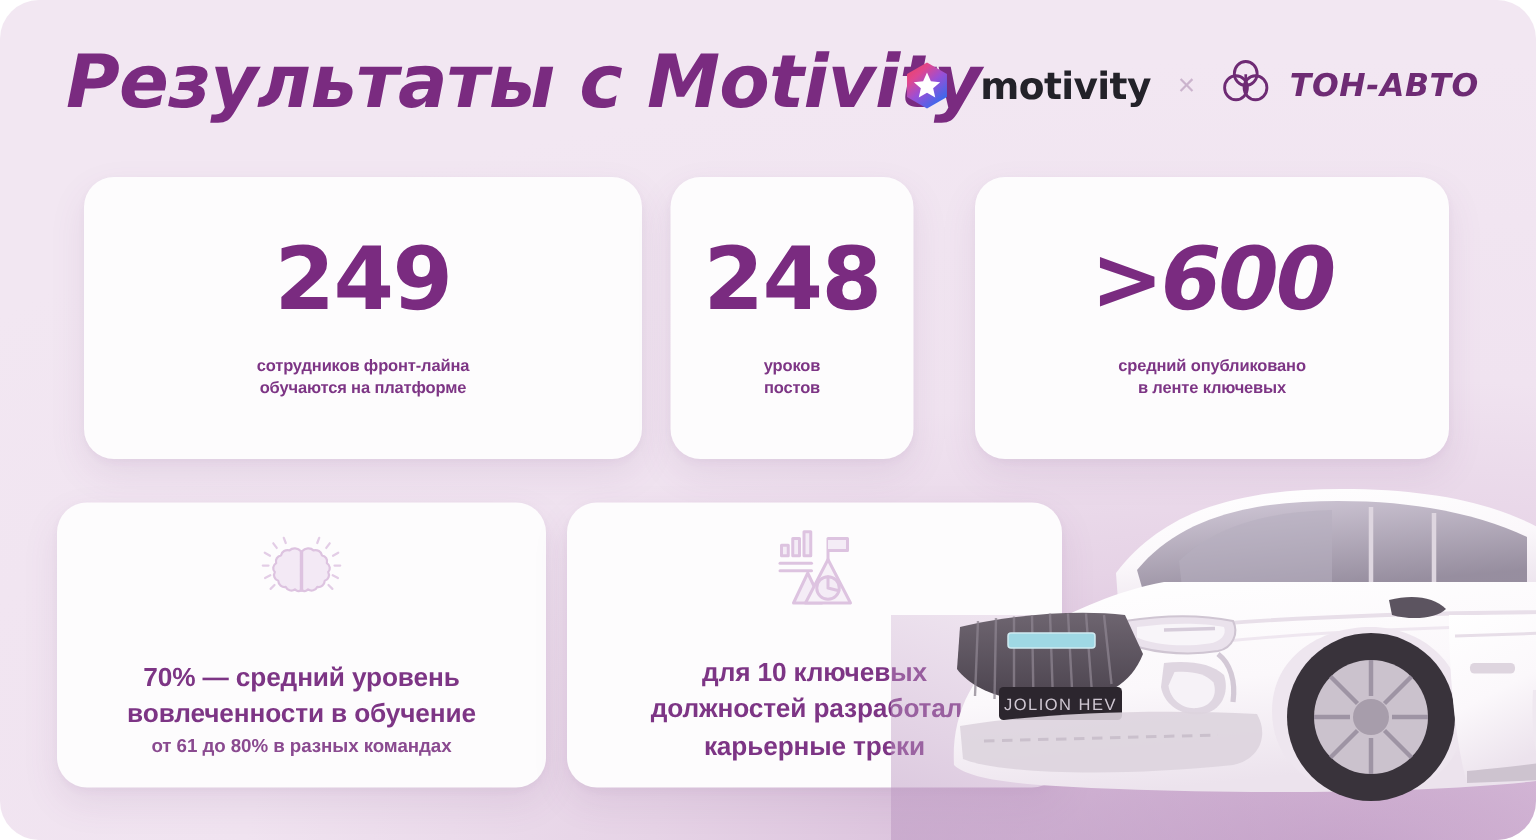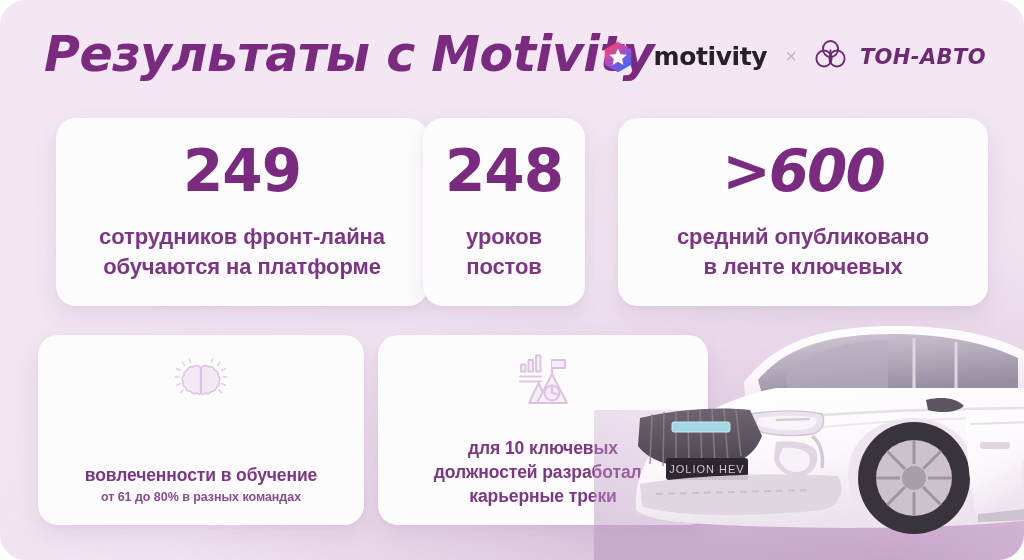--- a/index.html
+++ b/index.html
@@ -36,33 +36,33 @@
     font-family:"DejaVu Sans","Liberation Sans",sans-serif;}
 
   
   .card{
     position:absolute;background:#fdfcfd;border-radius:20px;
     box-shadow:0 10px 24px rgba(120,70,130,0.10), 0 2px 5px rgba(120,70,130,0.05);
     display:flex;flex-direction:column;align-items:center;justify-content:center;
     box-sizing:border-box;
   }
   .c1{left:56px;  top:118px; width:372px; height:188px;}
-  .c2{left:423px; top:118px; width:162px; height:188px;}
-  .c3{left:618px; top:118px; width:370px; height:188px;}
+  .c2{left:447px; top:118px; width:162px; height:188px;}
+  .c3{left:650px; top:118px; width:316px; height:188px;}
   .c4{left:38px;  top:335px; width:326px; height:190px;}
   .c5{left:378px; top:335px; width:330px; height:190px;}
 
   .bignum{
     font-size:58px;font-weight:700;color:#7a2b80;line-height:1;
     font-family:"DejaVu Sans","Liberation Sans",sans-serif;
     letter-spacing:-1px;margin-bottom:22px;
   }
   .bignum.italic{font-style:italic;letter-spacing:-2px;}
   .caption{
-    font-size:22px;font-weight:700;color:#7d3585;text-align:center;
+    font-size:11px;font-weight:700;color:#7d3585;text-align:center;
     line-height:1.38;letter-spacing:-0.1px;
   }
   .caption.lg{font-size:17.5px;}
   .subcaption{
     margin-top:3px;font-size:12.5px;font-weight:700;color:#8a4a90;
     text-align:center;letter-spacing:-0.05px;
   }
   .icon-box{margin-bottom:26px;}
 
   
@@ -166,21 +166,21 @@
             <path d="M49 21 L52.8 21"></path>
             <path d="M47.8 27.5 L51.3 29.3"></path>
           <path d="M43.5 9.3 L45.8 6.2"></path>
             <path d="M37.5 6 L38.8 2.6"></path>
           <path d="M9 34 L6.4 36.6"></path>
             <path d="M45 34 L47.6 36.6"></path>
         </g>
       </svg>
     </div>
     <div class="caption lg">
-      <br>
+      <span>70% — средний уровень</span><br>
       <span>вовлеченности в обучение</span>
     </div>
     <div class="subcaption">от 61 до 80% в разных командах</div>
   </div>
 
   <div class="card c5">
     <div class="icon-box">
       <svg width="64" height="54" viewBox="0 0 64 54" fill="none" stroke="#ddc3e0" stroke-width="2" stroke-linejoin="round">
         <rect x="10" y="12.5" width="4.5" height="7" fill="#f4ecf6"></rect>
         <rect x="17.5" y="8" width="4.5" height="11.5" fill="#f4ecf6"></rect>

